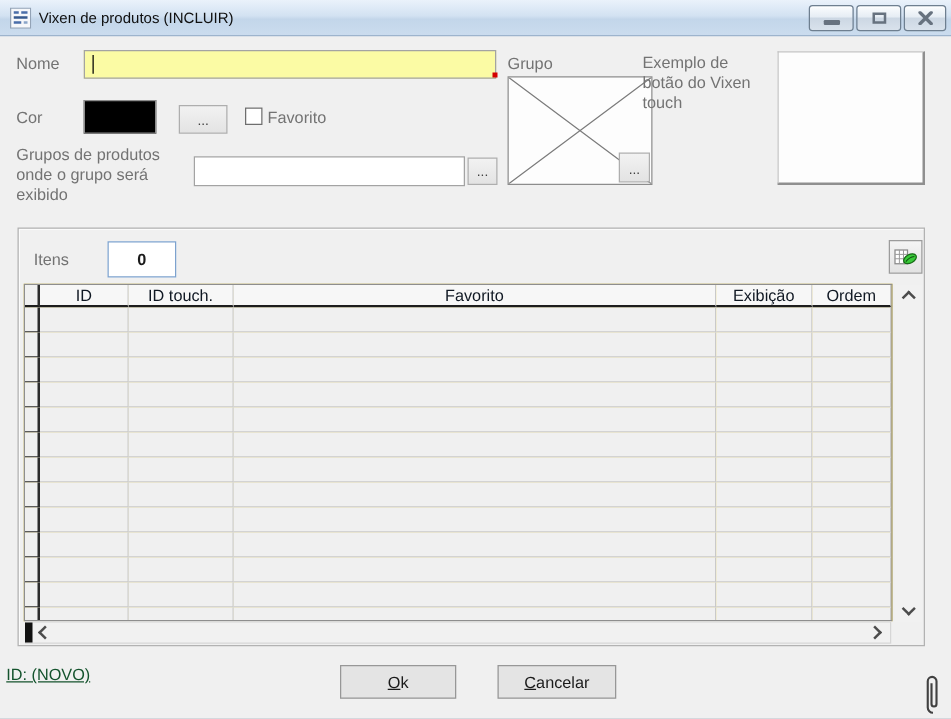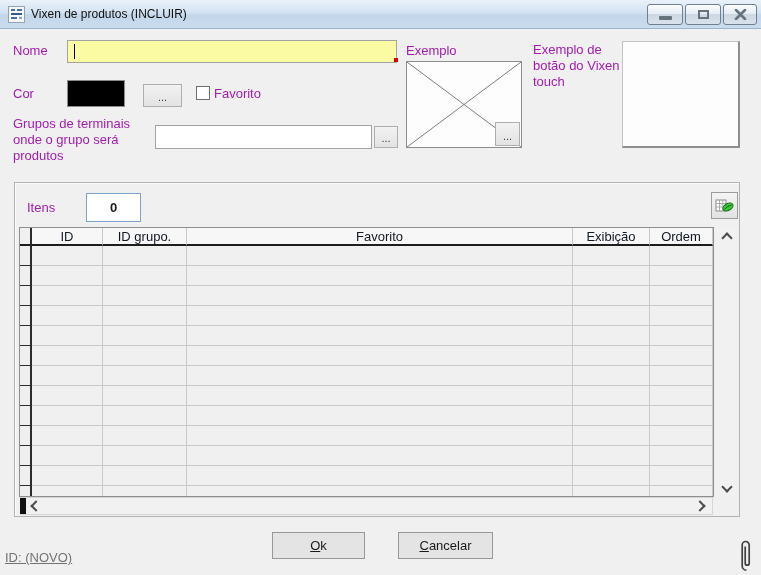--- a/index.html
+++ b/index.html
@@ -22,21 +22,21 @@
     position:absolute; top:4px; height:21px; width:36px;
     border:1px solid #6e7f90; border-radius:3px;
     background:linear-gradient(#fbfdfe, #e6edf4 45%, #ccd7e3 50%, #d9e2ec);
     box-shadow: inset 0 1px 0 #ffffff;
     display:flex; align-items:center; justify-content:center; cursor:default;
   }
   .btn-min { left:647px; } .btn-max { left:685px; } .btn-close { left:723px; width:34px; }
   .glyph-min { width:13px; height:4px; background:#67727f; border-radius:1px; margin-top:7px; }
   .glyph-max { width:11px; height:9px; border:2px solid #67727f; background:transparent; }
   
-  .lbl { position:absolute; color:#a21caf; }
+  .lbl { position:absolute; color:#737373; }
   .field {
     position:absolute; background:#fff; border:1px solid #a3a3a3;
   }
   .yellow { background:#fbfba4; }
   .req-dot { position:absolute; left:394px; top:58px; width:4px; height:4px; background:#d40000; }
   .caret { position:absolute; left:6px; top:3px; width:1px; height:15px; background:#000; }
   .browse-btn {
     position:absolute; background:linear-gradient(#f2f2f2,#e3e3e3); border:1px solid #aeaeae;
     font-size:11px; color:#404040; display:flex; align-items:flex-end; justify-content:center;
     padding-bottom:3px; cursor:default;
@@ -88,21 +88,21 @@
   .hthumb { position:absolute; left:-1px; top:0; width:6px; height:16px; background:#111; }
   
   .pushbtn {
     position:absolute; top:532px; height:27px; background:#e4e4e4; border:1px solid #979797;
     display:flex; align-items:center; justify-content:center; cursor:default;
   }
   .btn-ok { left:272px; width:93px; }
   .btn-cancel { left:398px; width:95px; }
   .pushbtn span { display:block; }
   .pushbtn span::first-letter { text-decoration: underline; }
-  .id-link { position:absolute; left:5px; top:550px; color:#737373; text-decoration:underline; cursor:pointer; }
+  .id-link { position:absolute; left:5px; top:532px; color:#14532d; text-decoration:underline; cursor:pointer; }
   .clip { position:absolute; left:739px; top:537px; }
 </style>
 </head>
 <body>
 
 <div id="win">
 
   <div class="titlebar">
     <svg class="app-icon" viewBox="0 0 17 17">
       <rect x="0.5" y="0.5" width="16" height="16" fill="#f5f7fa" stroke="#93a3b6"></rect>
@@ -125,39 +125,39 @@
       </svg>
     </div>
   </div>
 
   <span class="lbl" style="left:13px; top:43px;">Nome</span>
   <div class="field yellow" style="left:67px; top:40px; width:330px; height:23px;">
     <div class="caret"></div>
   </div>
   <div class="req-dot"></div>
 
-  <span class="lbl" style="left:406px; top:43px;">Exemplo</span>
+  <span class="lbl" style="left:406px; top:43px;">Grupo</span>
   <div class="imgbox">
     <svg width="114" height="85" viewBox="0 0 114 85">
       <path d="M0 0 L114 85 M114 0 L0 85" stroke="#7c7c7c" stroke-width="1" fill="none"></path>
     </svg>
   </div>
   <div class="browse-btn" style="left:495px; top:122px; width:25px; height:24px;">...</div>
 
-  <span class="lbl multiline" style="left:533px; top:42px; width:96px;">Exemplo de botão do Vixen touch</span>
+  <span class="lbl multiline" style="left:514px; top:42px; width:96px;">Exemplo de botão do Vixen touch</span>
   <div class="preview-btn"></div>
 
   <span class="lbl" style="left:13px; top:86px;">Cor</span>
   <div class="color-swatch"></div>
   <div class="browse-btn" style="left:143px; top:84px; width:39px; height:23px;">...</div>
 
   <div class="checkbox"></div>
   <span class="lbl" style="left:214px; top:86px;">Favorito</span>
 
-  <span class="lbl multiline" style="left:13px; top:116px; width:146px;">Grupos de terminais onde o grupo será produtos</span>
+  <span class="lbl multiline" style="left:13px; top:116px; width:146px;">Grupos de produtos onde o grupo será exibido</span>
   <div class="field" style="left:155px; top:125px; width:217px; height:24px;"></div>
   <div class="browse-btn" style="left:374px; top:126px; width:24px; height:22px;">...</div>
 
   <div class="groupbox"></div>
 
   <span class="lbl" style="left:27px; top:200px;">Itens</span>
   <div class="itens-field">0</div>
 
   <div class="export-btn">
     <svg width="19" height="17" viewBox="0 0 19 17">
@@ -167,21 +167,21 @@
         <ellipse cx="13" cy="10" rx="5.4" ry="3.4" fill="#38c938" stroke="#166b16" stroke-width="1"></ellipse>
         <path d="M9 10.5 Q13 8.5 17 10" stroke="#0f4f0f" stroke-width="0.8" fill="none"></path>
       </g>
     </svg>
   </div>
 
   <div class="grid-wrap">
       <div class="grow ghead">
         <div class="gcell ind" style="width: 12px;"></div>
         <div class="gcell " style="width: 71px;">ID</div>
-        <div class="gcell " style="width: 84px;">ID grupo.</div>
+        <div class="gcell " style="width: 84px;">ID touch.</div>
         <div class="gcell " style="width: 386px;">Favorito</div>
         <div class="gcell " style="width: 77px;">Exibição</div>
         <div class="gcell " style="width: 63px;">Ordem</div>
       </div>
       <div class="grow">
         <div class="gcell ind" style="width: 12px;"></div>
         <div class="gcell " style="width: 71px;"></div>
         <div class="gcell " style="width: 84px;"></div>
         <div class="gcell " style="width: 386px;"></div>
         <div class="gcell " style="width: 77px;"></div>

